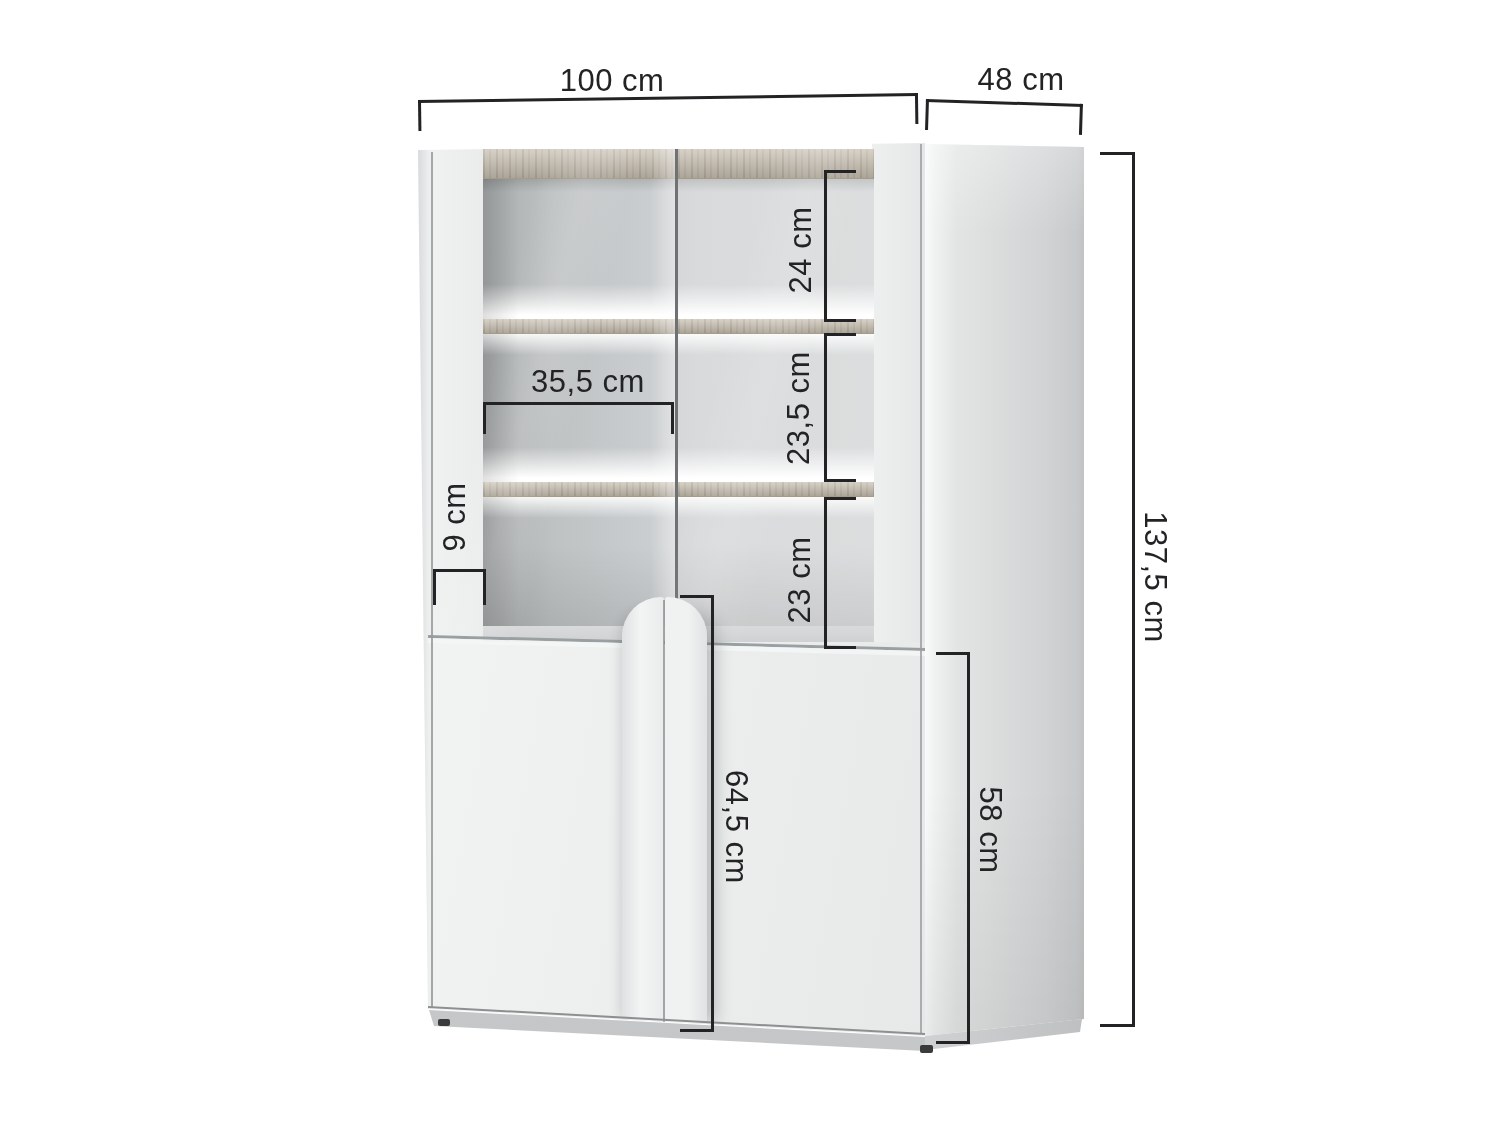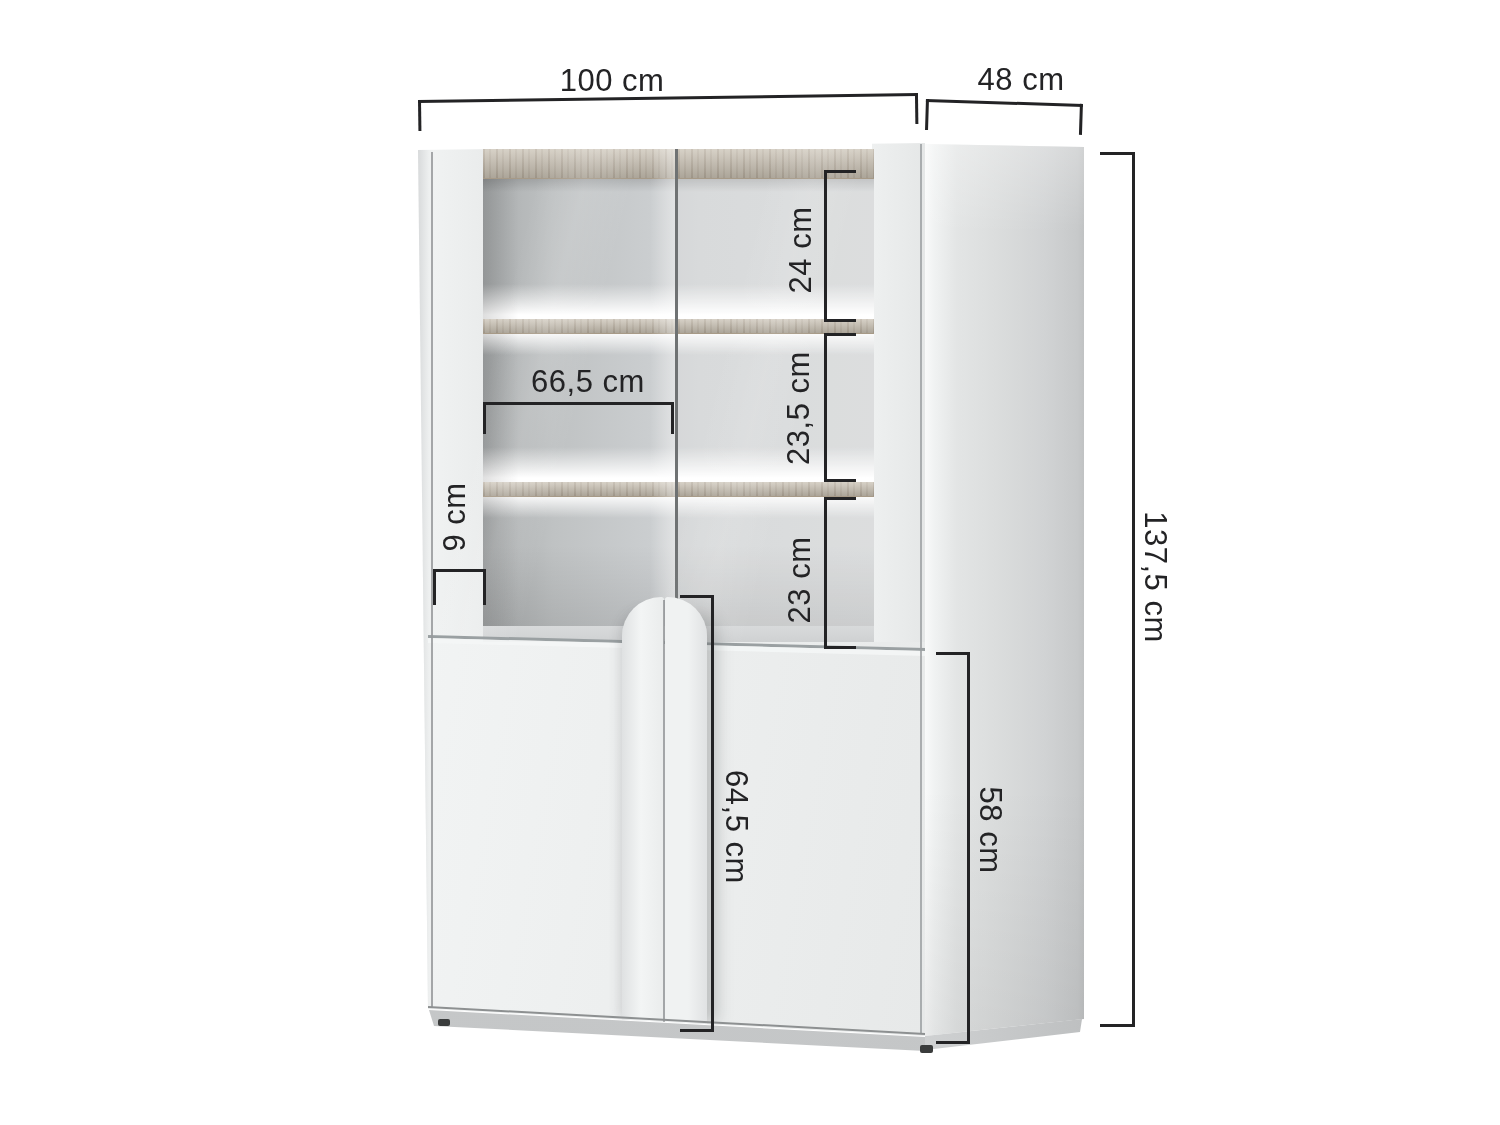--- a/index.html
+++ b/index.html
@@ -215,21 +215,21 @@
       <span class="dlab rccw lab-g235">23,5 cm</span>
     </div>
 
     <div>
       <div class="abs l-v-r ln-g23"></div>
       <span class="dlab rccw lab-g23">23 cm</span>
     </div>
 
     <div>
       <div class="abs l-h ln-iw"></div>
-      <span class="dlab lab-iw">66,5 cm</span>
+      <span class="dlab lab-iw">35,5 cm</span>
     </div>
 
     <div>
       <div class="abs bracket ln-r9"></div>
       <span class="dlab rccw lab-r9">9 cm</span>
     </div>
 
     <div>
       <div class="abs l-v-l ln-d645"></div>
       <span class="dlab rcw lab-d645">64,5 cm</span>

